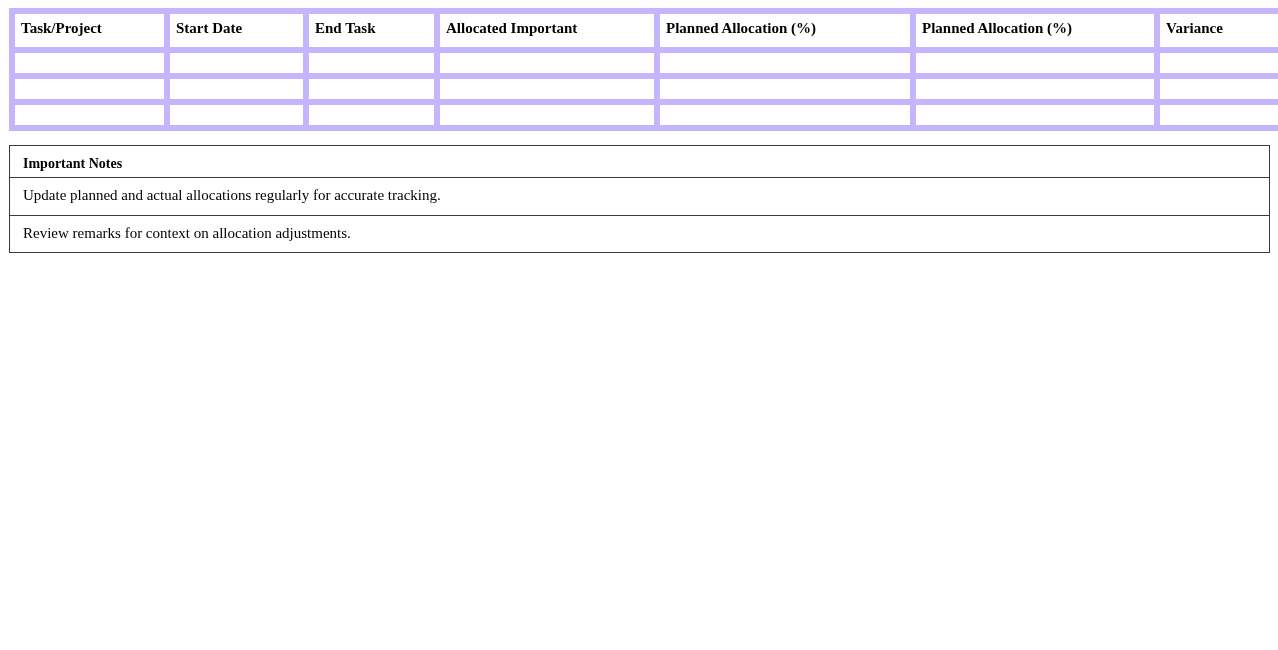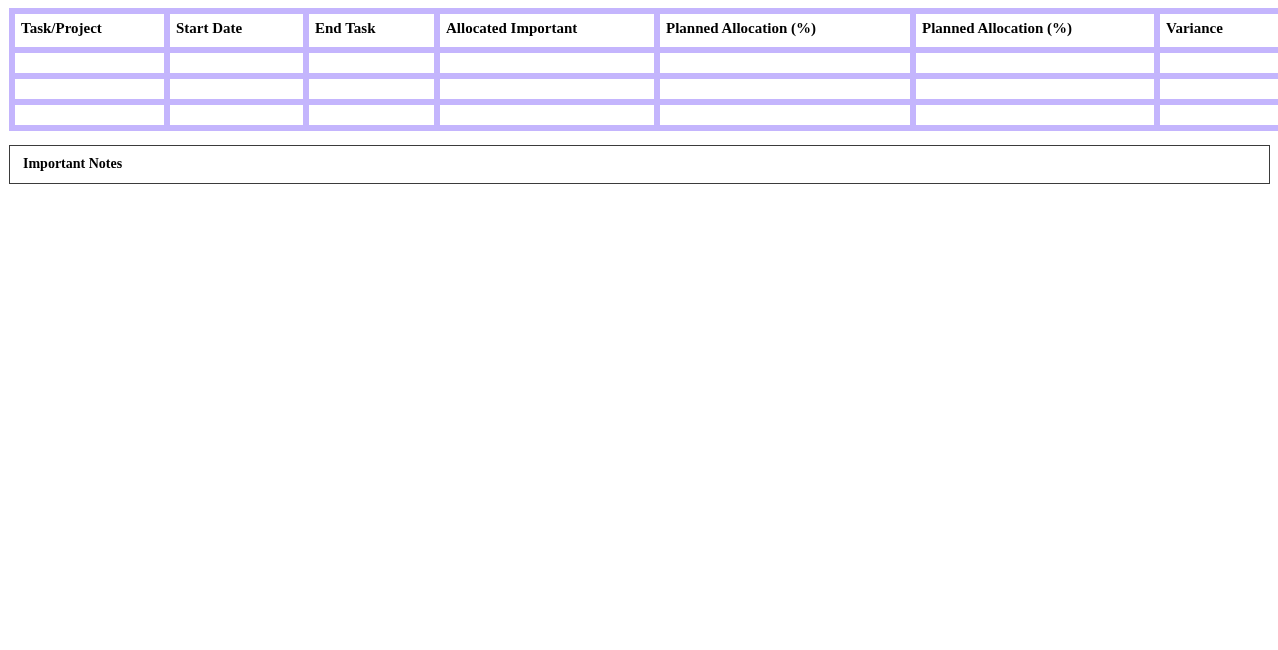--- a/index.html
+++ b/index.html
@@ -72,21 +72,21 @@
     border: 1px solid #3b3b3b;
     padding: 8px 12px 9px 13px;
     text-align: left;
     font-size: 15px;
     line-height: 1.3;
   }
   table.notes th {
     font-weight: bold;
     font-size: 14px;
     padding-top: 9px;
-    padding-bottom: 10px;
+    padding-bottom: 4px;
   }
 </style>
 </head>
 <body>
 
 <div class="page">
 
   <table class="alloc">
     <thead>
       <tr>
@@ -135,17 +135,23 @@
   </table>
 
   <div class="notes-wrap">
     <table class="notes">
       <thead>
         <tr>
           <th>Important Notes</th>
         </tr>
       </thead>
       <tbody>
+        <tr>
+          <td>Update planned and actual allocations regularly for accurate tracking.</td>
+        </tr>
+        <tr>
+          <td>Review remarks for context on allocation adjustments.</td>
+        </tr>
       </tbody>
     </table>
   </div>
 
 </div>
 
 </body></html>

